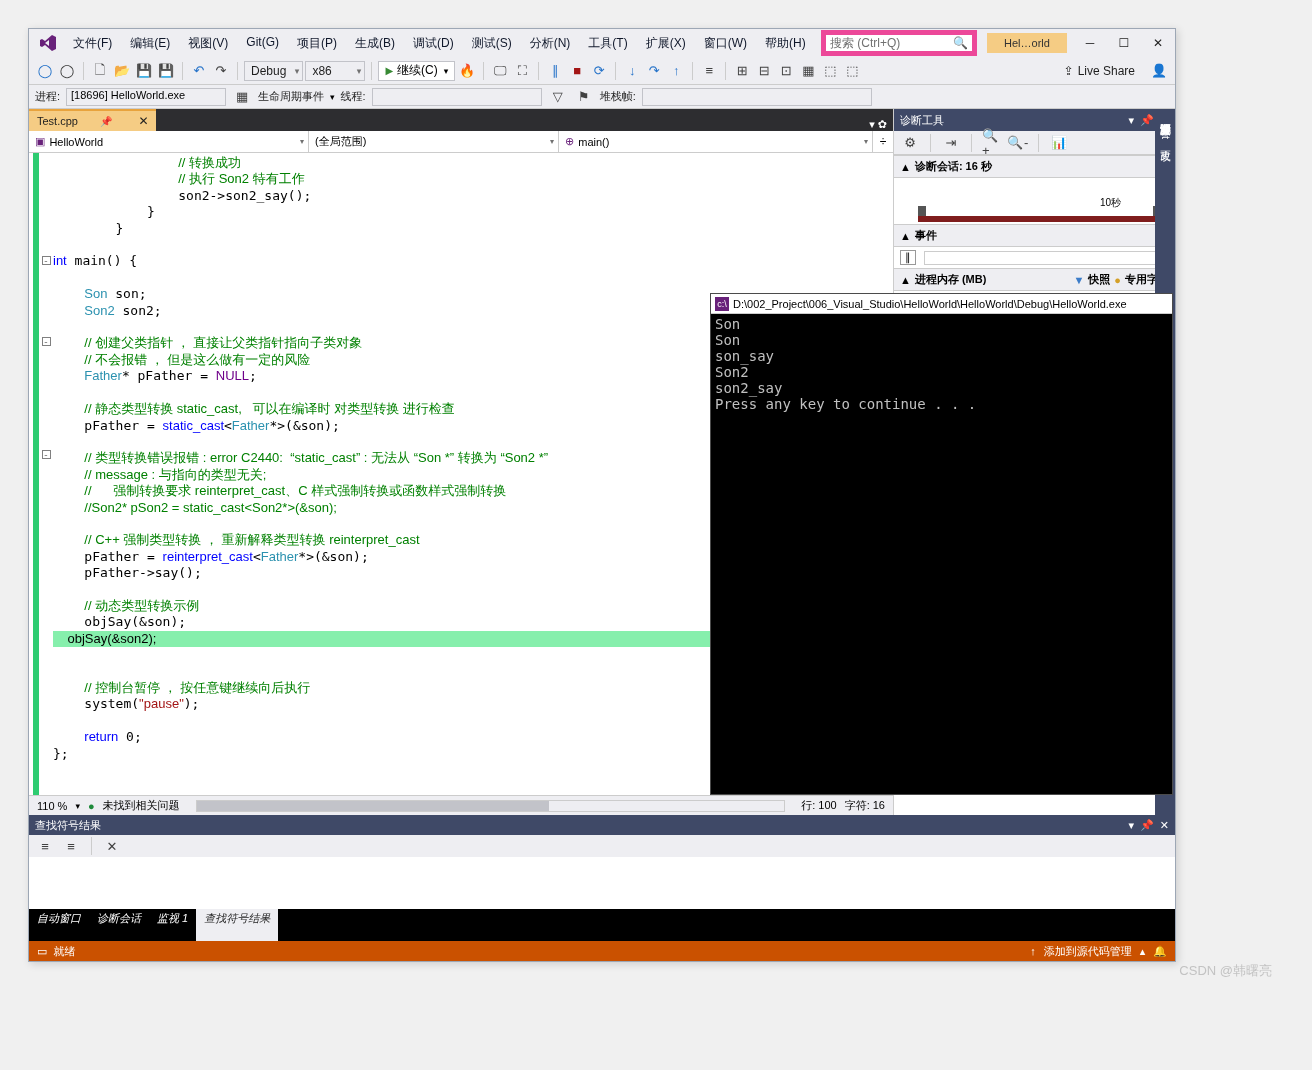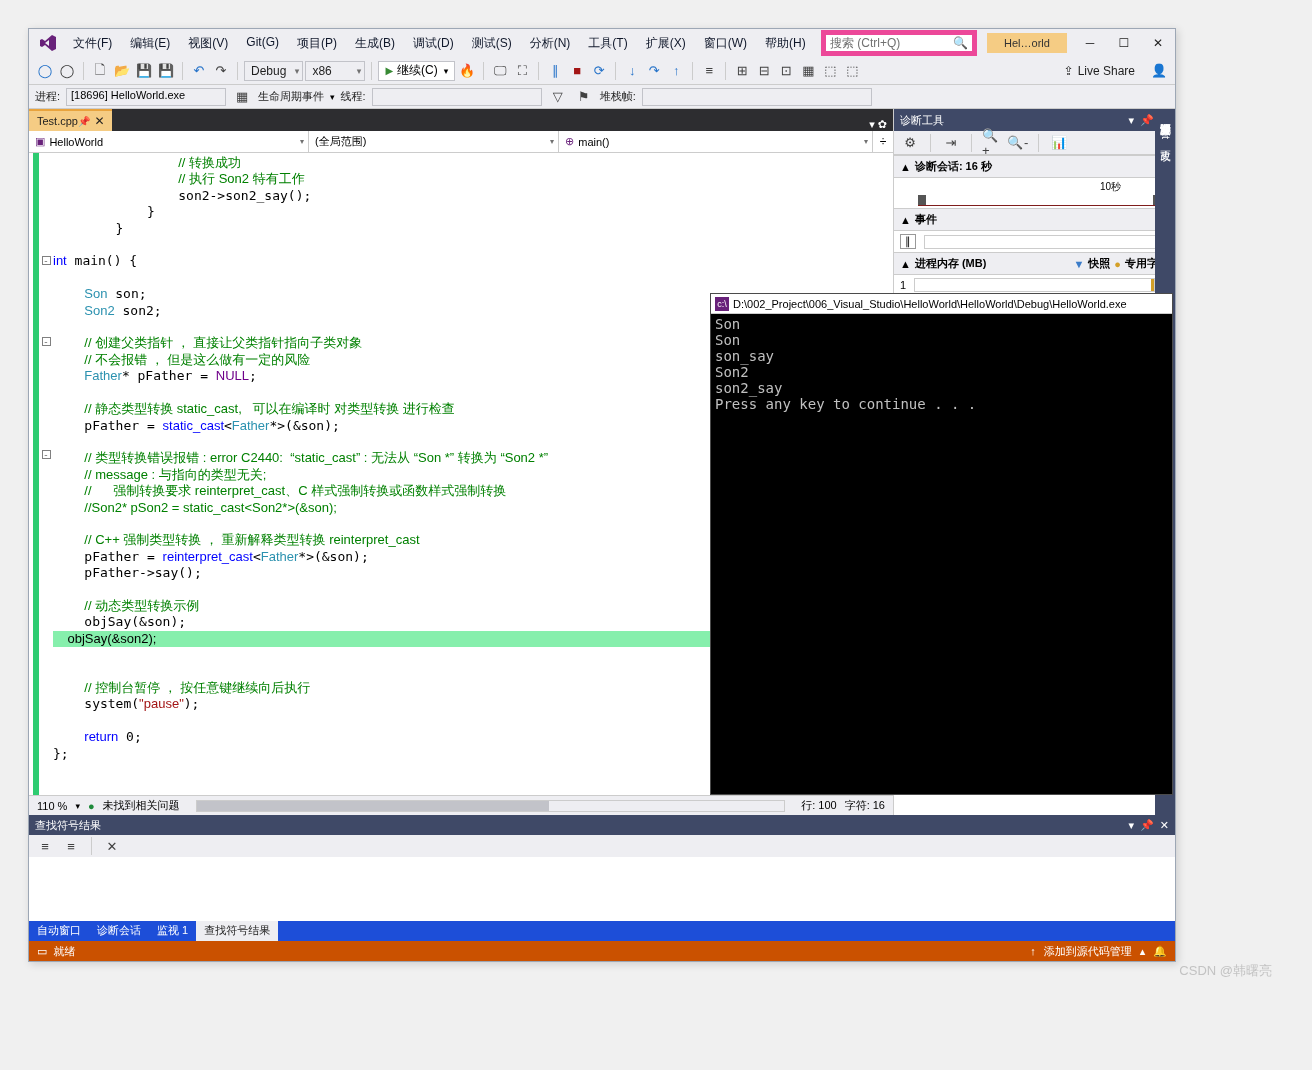--- a/index.html
+++ b/index.html
@@ -22,21 +22,21 @@
 .vbar { width: 1px; height: 18px; background: #ccc; margin: 0 4px; }
 .contbtn { background: #fff; border: 1px solid #c2c3c9; height: 20px; padding: 0 6px; display: flex; align-items: center; gap: 4px; }
 .contbtn .tri { color: #388a34; font-size: 10px; }
 .liveshare { margin-left: auto; display: flex; align-items: center; gap: 4px; color: #1e1e1e; }
 .toolbar2 { height: 24px; background: #eeeef2; display: flex; align-items: center; padding: 0 6px; gap: 6px; font-size: 11px; border-bottom: 1px solid #ccc; }
 .toolbar2 .lbl { color: #1e1e1e; }
 .toolbar2 .box { border: 1px solid #c2c3c9; height: 18px; padding: 0 4px; display: flex; align-items: flex-start; min-width: 120px; }
 .body-area { display: flex; height: calc(100% - 28px - 28px - 24px - 126px - 20px); position: relative;}
 .editor-col { flex: 1; display: flex; flex-direction: column; min-width: 0;}
 .tabrow { height: 22px; background: #2d2d30; display: flex; align-items: flex-end; }
-.filetab { height: 22px; background: #f5cc84; padding: 0 8px; display: flex; align-items: center; gap: 0; color: #1e1e1e; font-size: 11px; border-top: 2px solid #e8a33d;}
+.filetab { height: 22px; background: #f5cc84; padding: 0 8px; display: flex; align-items: center; gap: 22px; color: #1e1e1e; font-size: 11px; border-top: 2px solid #e8a33d;}
 .filetab .pin { font-size: 10px; }
 .filetab .x { font-size: 12px; margin-left: 4px;}
 .navbar { height: 22px; background: #fff; display: flex; border-bottom: 1px solid #ccc; }
 .navbar .seg { flex: 1; border-right: 1px solid #ccc; display: flex; align-items: center; padding: 0 6px; font-size: 11px; position: relative;}
 .navbar .seg::after { content: "▾"; position: absolute; right: 4px; font-size: 8px; color: #717171; }
 .navbar .seg .cube { color: #68217a; margin-right: 4px;}
 .code-area { flex: 1; display: flex; background: #fff; overflow: hidden; position: relative;}
 .gutter { width: 46px; background: #fff; text-align: right; padding-right: 6px; font-family: Consolas, monospace; font-size: 13px; color: #2b91af; line-height: 16.4px; padding-top: 2px;}
 .changestrip { width: 6px; background: #2ECC71; margin-left: 4px;}
 .foldstrip { width: 14px; background: #fff; font-family: Consolas, monospace; font-size: 10px; color: #808080; line-height: 16.4px; text-align: center; padding-top: 2px;}
@@ -50,29 +50,29 @@
 .hlline { background: #86efac; display: inline-block; width: 100%; }
 .editor-status { height: 20px; background: #eeeef2; display: flex; align-items: center; padding: 0 8px; font-size: 11px; gap: 8px; border-top: 1px solid #ccc;}
 .editor-status .ok { color: #1e8a3b; }
 .diag-col { width: 282px; display: flex; flex-direction: column; border-left: 1px solid #ccc; }
 .panel-hdr { height: 22px; background: #3f4967; color: #fff; display: flex; align-items: center; padding: 0 6px; font-size: 11px; }
 .panel-hdr .acts { margin-left: auto; display: flex; gap: 6px; font-size: 11px;}
 .diag-tb { height: 24px; background: #eeeef2; display: flex; align-items: center; padding: 0 6px; gap: 6px; border-bottom: 1px solid #ccc;}
 .diag-body { background: #fff; flex: 1; font-size: 11px; overflow: hidden;}
 .diag-row { padding: 3px 6px; display: flex; align-items: center; gap: 4px;}
 .diag-sect { background: #eeeef2; border-top: 1px solid #ccc; border-bottom: 1px solid #ccc; font-weight: bold;}
-.ruler { height: 26px; position: relative; border-bottom: 1px solid #7f1d1d; margin: 2px 14px 2px 24px;}
+.ruler { height: 26px; position: relative; border-bottom: 6px solid #7f1d1d; margin: 18px 14px 2px 24px;}
 .ruler .bar { position: absolute; bottom: 0; height: 10px; background: #555; }
 .vstrip { position: absolute; right: 0; top: 0; width: 20px; height: 100%; background: #3f4967; writing-mode: vertical-rl; color: #fff; font-size: 11px; display: flex; align-items: center; padding-top: 6px; gap: 10px;}
 .bottom-panel { height: 126px; background: #3f4967; display: flex; flex-direction: column;}
 .bottom-hdr { height: 20px; display: flex; align-items: center; padding: 0 6px; color: #fff; font-size: 11px;}
 .bottom-hdr .acts { margin-left: auto; display: flex; gap: 6px;}
 .bottom-tb { height: 22px; background: #eeeef2; display: flex; align-items: center; padding: 0 6px; gap: 6px;}
 .bottom-white { flex: 1; background: #fff; margin: 0 0px;}
-.bottom-tabs { height: 20px; display: flex; background: #1d4ed8;}
+.bottom-tabs { height: 32px; display: flex; background: #000000; font-style: italic;}
 .bottom-tabs div { padding: 2px 8px; color: #fff; font-size: 11px;}
 .bottom-tabs div.active { background: #eeeef2; color: #1e1e1e;}
 .statusbar { height: 20px; background: #ca5100; color: #fff; display: flex; align-items: center; padding: 0 8px; font-size: 11px;}
 .statusbar .r { margin-left: auto; display: flex; gap: 8px; align-items: center;}
 .console { position: absolute; left: 710px; top: 293px; width: 463px; height: 502px; background: #000; border: 1px solid #4b4b4b; }
 .console-title { height: 20px; background: #fff; display: flex; align-items: center; padding: 0 4px; font-size: 11px; gap: 4px; border-bottom: 1px solid #ccc;}
 .console-title .cico { width: 14px; height: 14px; background: #68217a; color: #fff; font-size: 9px; display: flex; align-items: center; justify-content: center;}
 .console-body { font-family: "新宋体", SimSun, monospace; font-size: 14px; color: #c0c0c0; padding: 2px 4px; line-height: 16px; white-space: pre;}
 .watermark { position: absolute; right: 40px; bottom: 90px; color: rgba(150,150,150,0.5); font-size: 13px;}
 .tabrow .spacer { flex: 1; }

